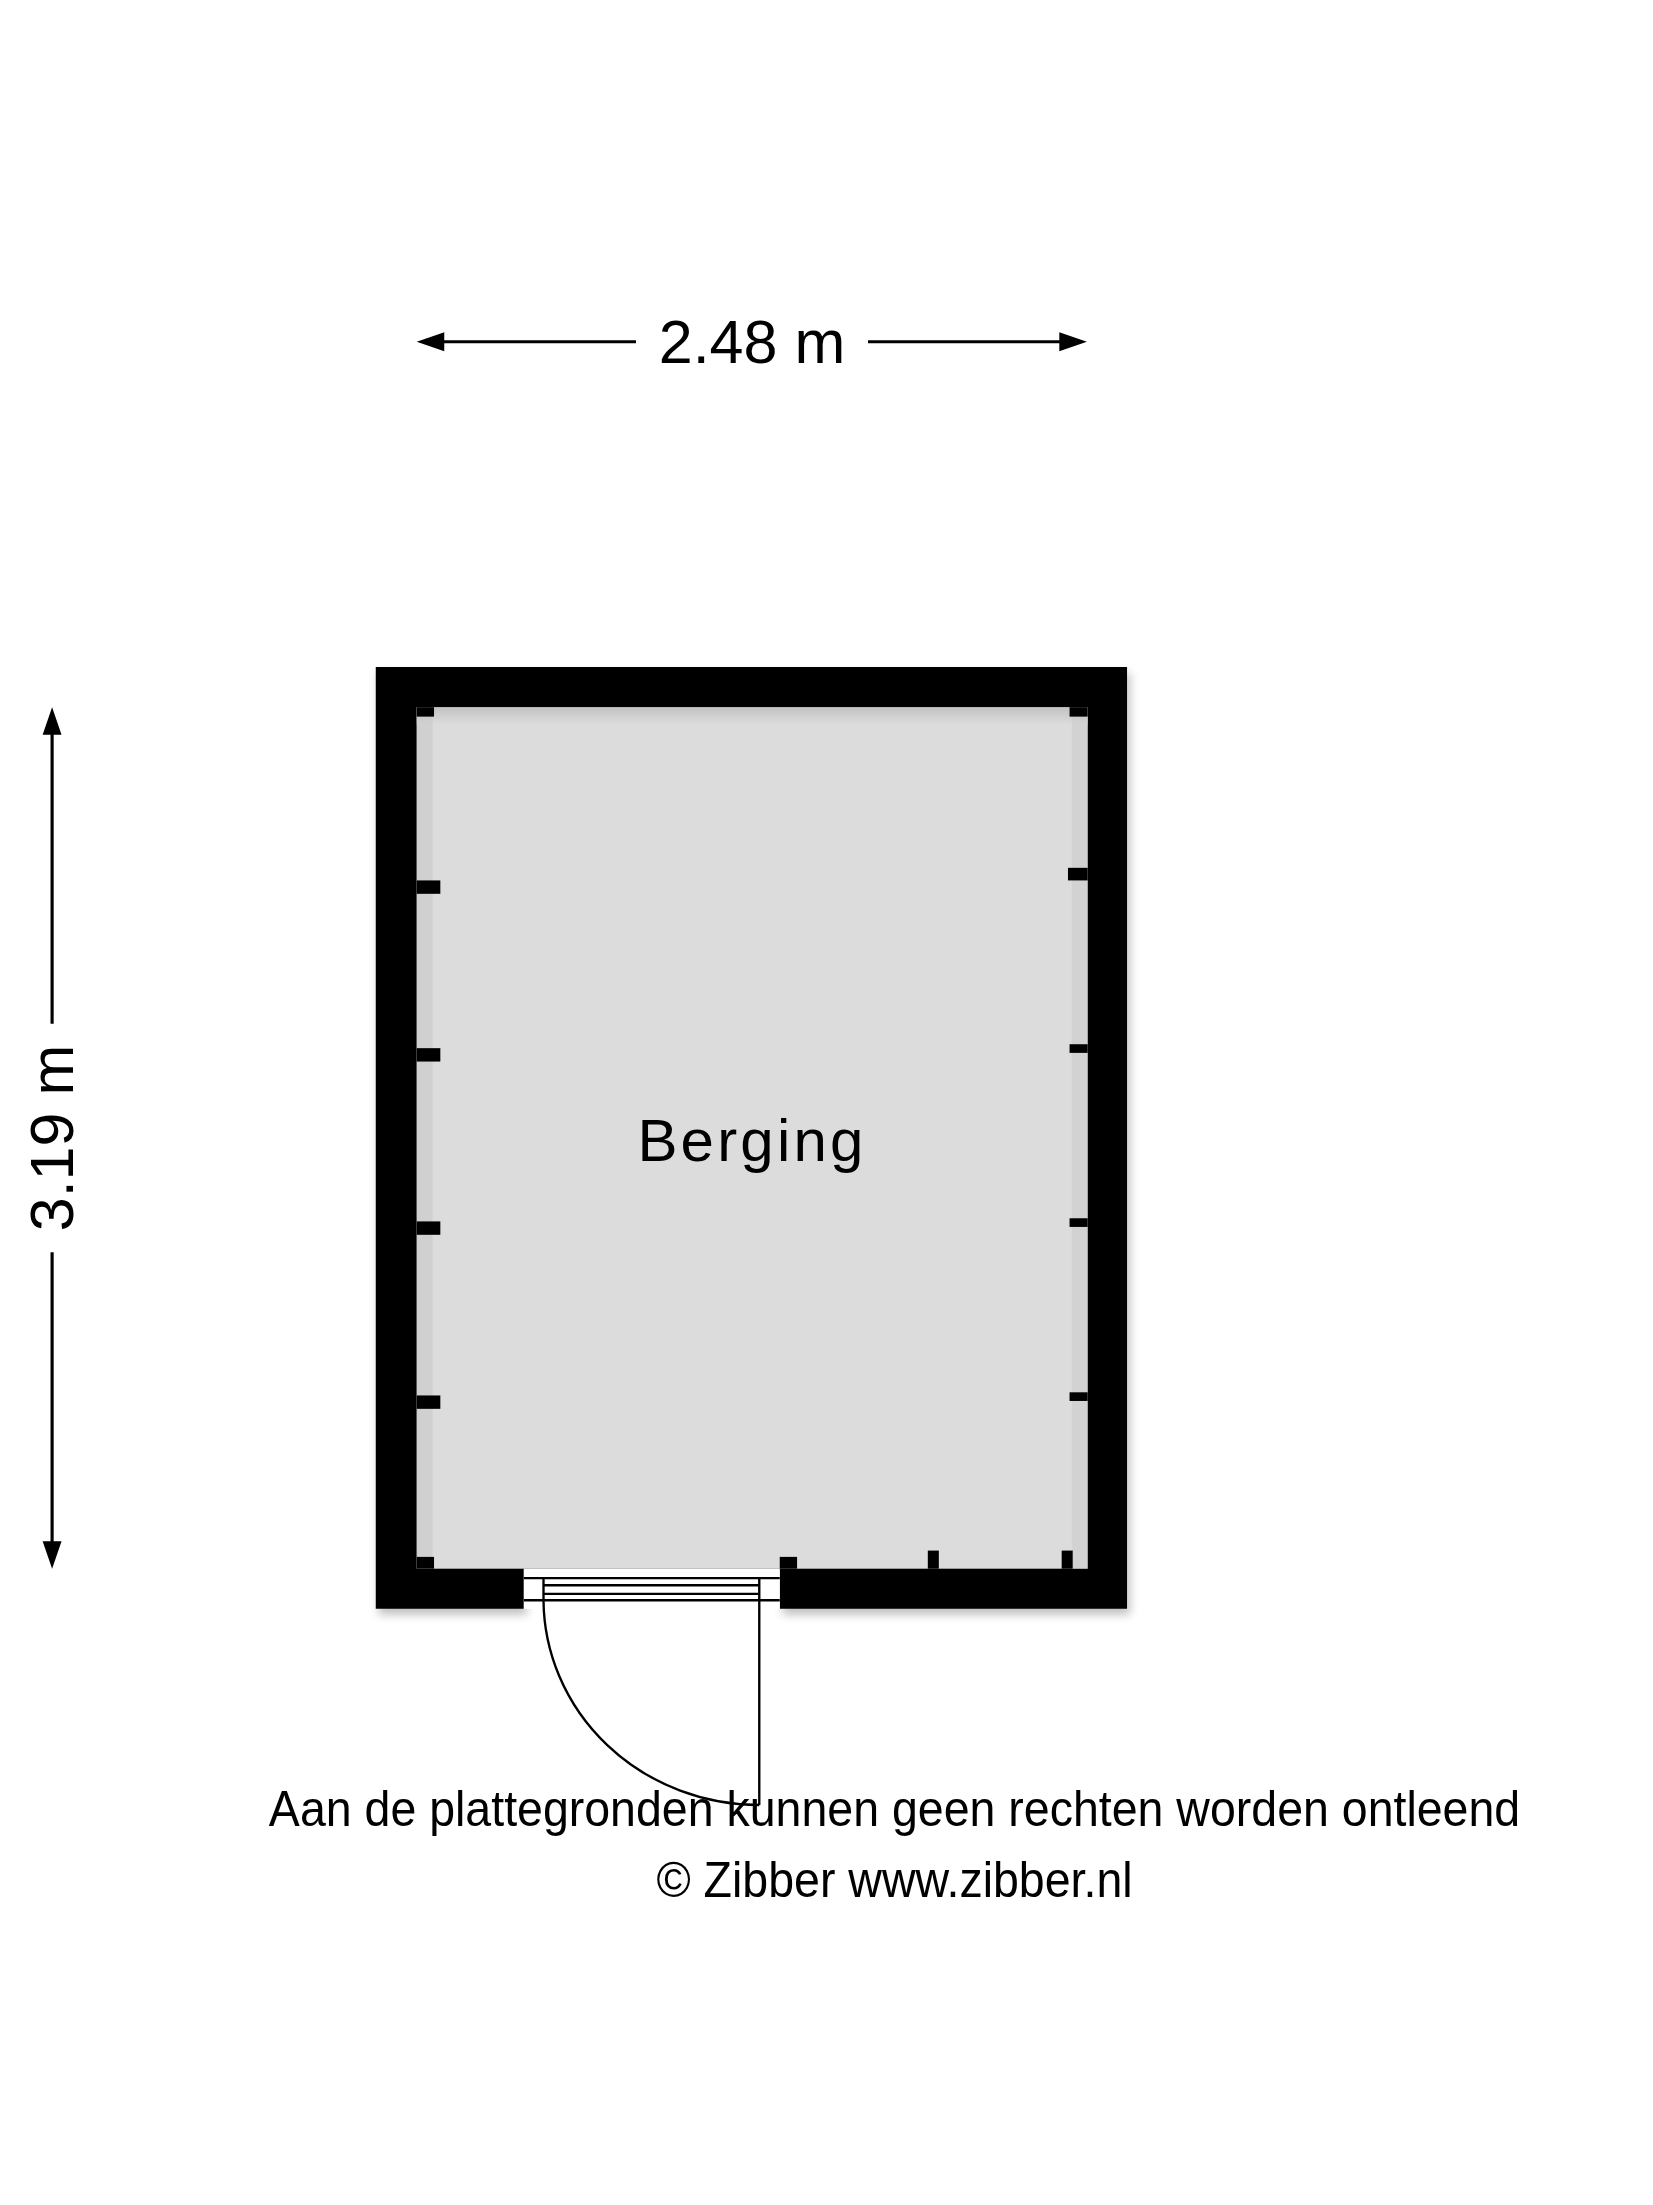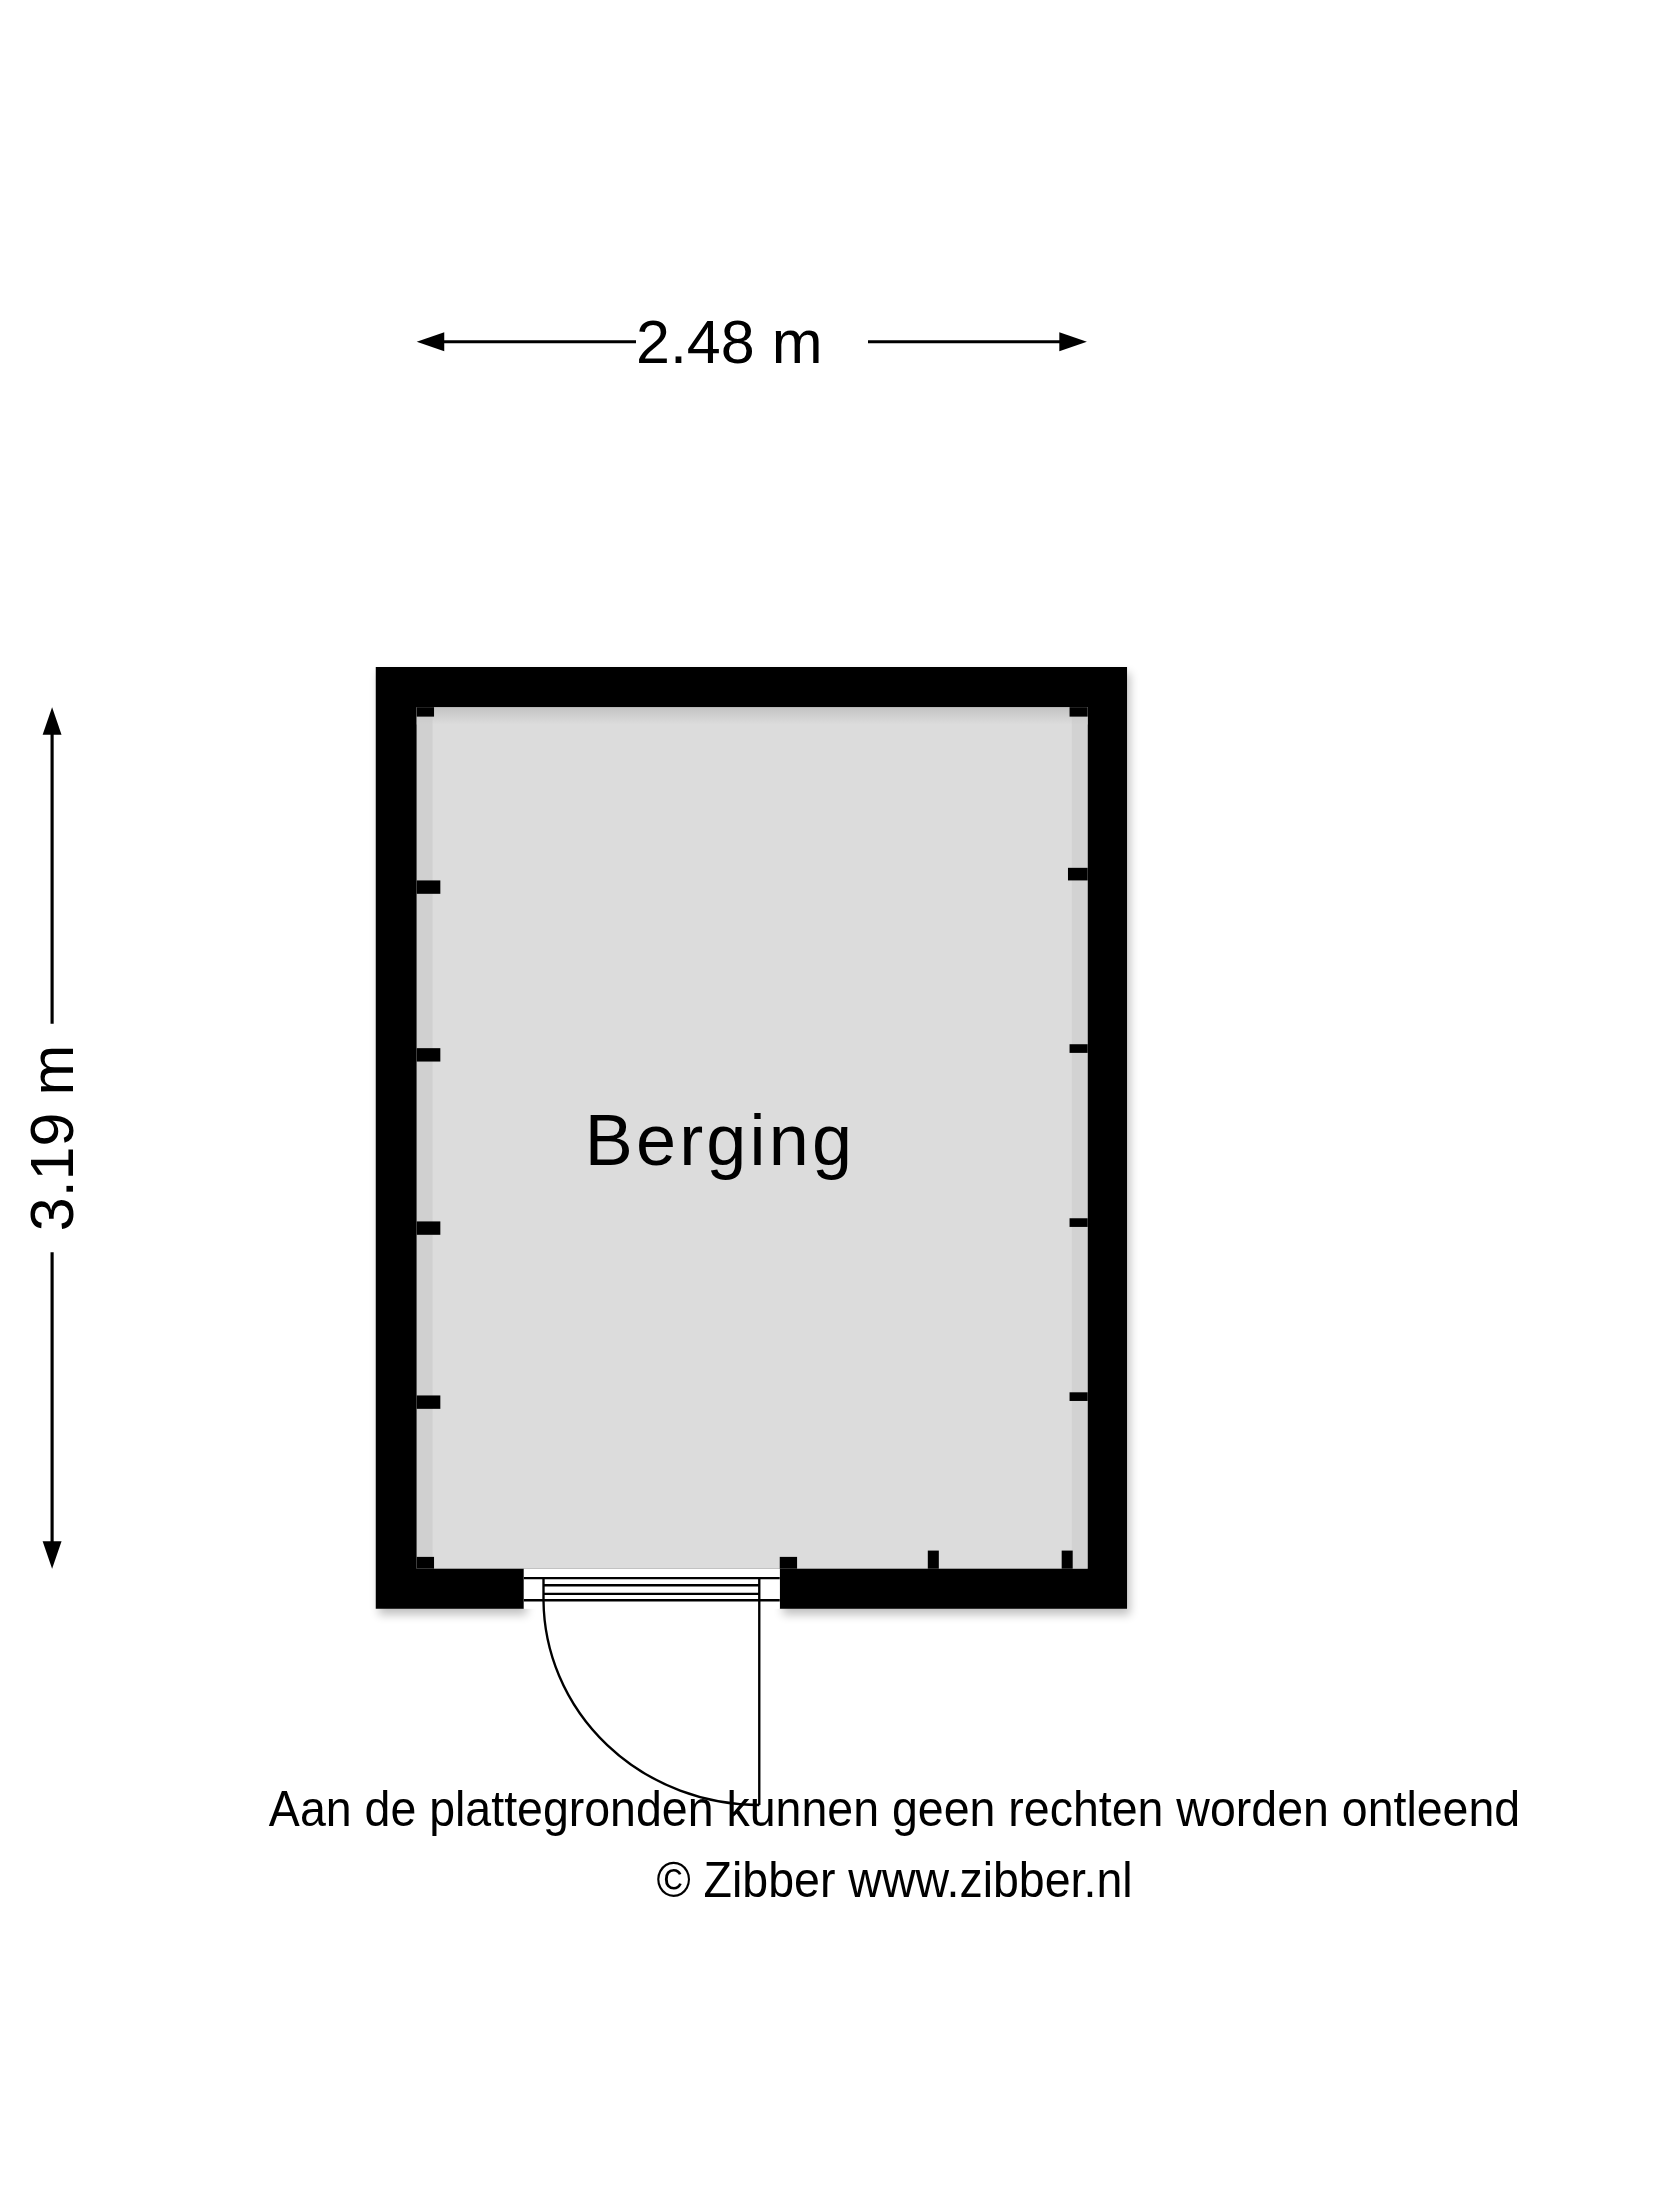--- a/index.html
+++ b/index.html
@@ -22,20 +22,21 @@
       width: 1654px;
       height: 2205px;
     }
     .dim-label-h {
       position: absolute;
       left: 636px;
       width: 232px;
       top: 309px;
       height: 66px;
       line-height: 66px;
+      text-align: center;
       font-size: 61px;
       white-space: nowrap;
       background: #fff;
     }
     .dim-label-v-wrap {
       position: absolute;
       left: 19px;
       top: 1024px;
       width: 66px;
       height: 228px;
@@ -48,27 +49,27 @@
       width: 228px;
       height: 66px;
       line-height: 66px;
       text-align: center;
       font-size: 61px;
       white-space: nowrap;
       transform: translate(-50%, -50%) rotate(-90deg);
     }
     .room-label {
       position: absolute;
-      left: 519px;
+      left: 551px;
       width: 402px;
       top: 1101px;
       height: 79px;
       line-height: 79px;
       text-align: center;
-      font-size: 72px;
+      font-size: 60px;
       letter-spacing: 3.2px;
       white-space: nowrap;
     }
     .footer-line {
       position: absolute;
       left: 0;
       width: 1789px;
       text-align: center;
       font-size: 50px;
       white-space: nowrap;

